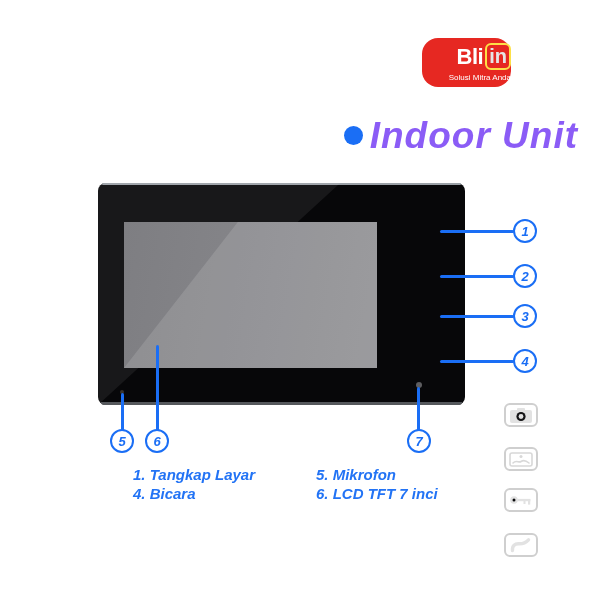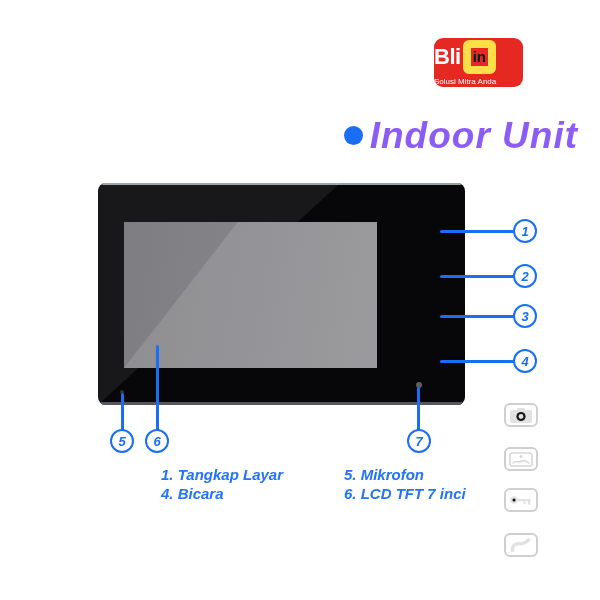--- a/index.html
+++ b/index.html
@@ -1,24 +1,24 @@
 <!DOCTYPE html>
 <html><head>
 <meta charset="utf-8">
 <style>
   html,body{margin:0;padding:0;}
   body{width:600px;height:600px;background:#ffffff;font-family:"Liberation Sans",sans-serif;}
   .stage{position:relative;width:600px;height:600px;background:#ffffff;overflow:hidden;}
 
   
-  .logo{position:absolute;left:434px;top:38px;width:89px;height:49px;background:#e62822;
-        border-radius:9px;display:flex;flex-direction:column;align-items:flex-start;justify-content:center;gap:1px;}
+  .logo{position:absolute;left:422px;top:38px;width:89px;height:49px;background:#e62822;
+        border-radius:16px;display:flex;flex-direction:column;align-items:flex-end;justify-content:center;gap:1px;}
   .logo-row{display:flex;align-items:center;gap:2px;}
   .logo-main{color:#ffffff;font-weight:bold;font-size:22px;line-height:1;letter-spacing:-0.5px;}
-  .logo-badge{color:#0f172a;font-weight:bold;font-size:15px;line-height:1;border:8px solid #fde047;
+  .logo-badge{color:#e5e5e5;font-weight:bold;font-size:20px;line-height:1;border:2px solid #fde047;
               border-radius:6px;padding:1px 2px 2px 2px;}
   .logo-tagline{color:#ffffff;font-size:8px;margin-top:2px;white-space:nowrap;}
 
   
   .title{position:absolute;top:117px;right:22px;display:flex;align-items:center;gap:7px;}
   .title-dot{width:19px;height:19px;border-radius:50%;background:#1a6ef5;flex:0 0 auto;}
   .title-text{font-size:37px;font-style:italic;font-weight:600;color:#8b5cf6;line-height:1;letter-spacing:1px;white-space:nowrap;}
 
   
   .monitor{position:absolute;left:98px;top:183px;width:367px;height:222px;background:#070709;border-radius:8px;}
@@ -45,21 +45,21 @@
   .num-circle{position:absolute;width:24px;height:24px;box-sizing:border-box;border:2.5px solid #1a6ef5;
               border-radius:50%;background:#ffffff;color:#1a6ef5;font-size:13px;font-weight:bold;font-style:italic;
               display:flex;align-items:center;justify-content:center;line-height:1;}
   .c1{left:513px;top:219px;} .c2{left:513px;top:264px;} .c3{left:513px;top:304px;} .c4{left:513px;top:349px;}
   .c5{left:110px;top:429px;} .c6{left:145px;top:429px;} .c7{left:407px;top:429px;}
 
   
   .legend-col{position:absolute;display:flex;flex-direction:column;}
   .legend-left{left:133px;top:465px;}
   .legend-right{left:316px;top:465px;}
-  .legend-item{color:#2273f5;font-size:15px;font-weight:bold;font-style:italic;line-height:19px;white-space:nowrap;margin-left:28px;}
+  .legend-item{color:#2273f5;font-size:15px;font-weight:bold;font-style:italic;line-height:19px;white-space:nowrap;}
 
   svg{display:block;}
 </style>
 </head>
 <body>
 
 <div class="stage">
 
   <div class="logo">
     <div class="logo-row">

